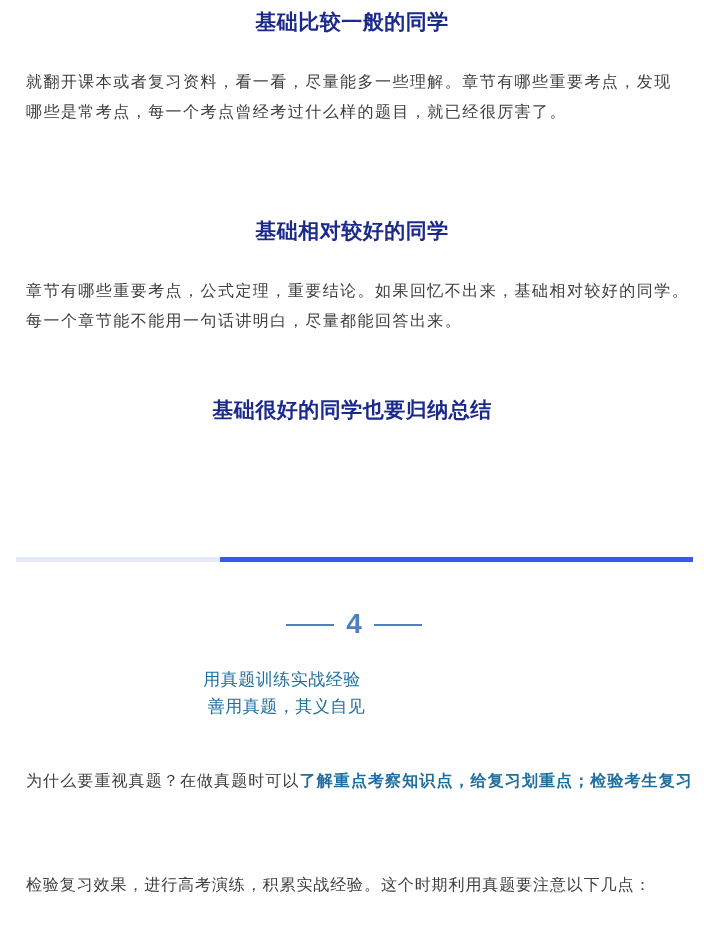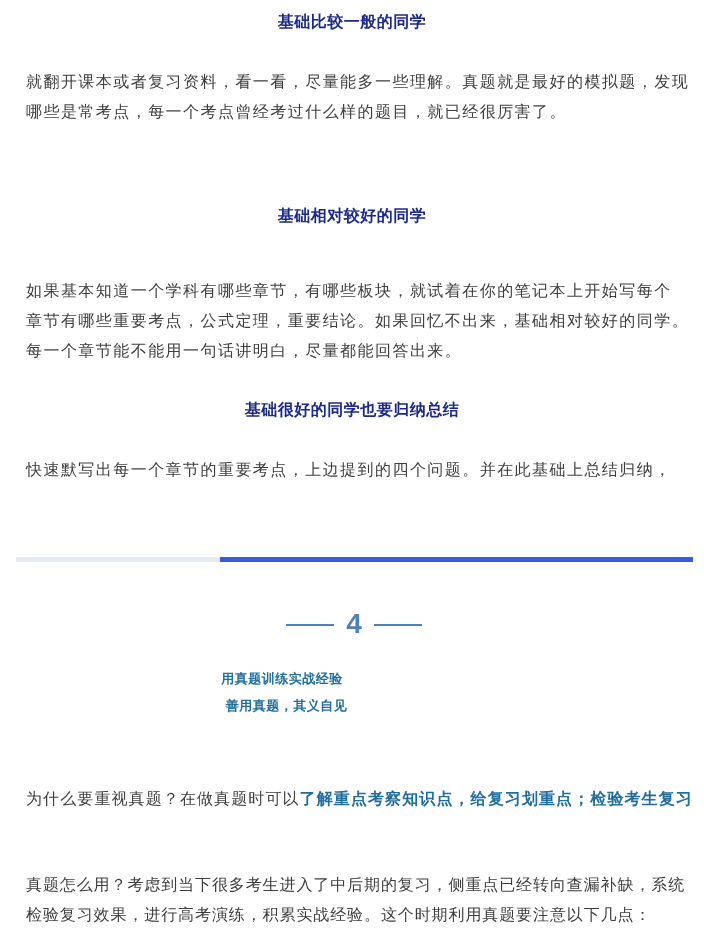--- a/index.html
+++ b/index.html
@@ -13,21 +13,21 @@
       font-family: "DejaVu Sans", "Liberation Sans", sans-serif;
       color: #3e3e3e;
       position: relative;
     }
     .heading-navy {
       position: absolute;
       left: 0;
       width: 704px;
       text-align: center;
       font-weight: bold;
-      font-size: 16px;
+      font-size: 21px;
       color: #1b2a8a;
       letter-spacing: 0.5px;
       white-space: nowrap;
     }
     .para {
       position: absolute;
       left: 26px;
       width: 664px;
       font-size: 16px;
       line-height: 30px;
@@ -76,60 +76,57 @@
       line-height: 40px;
       font-weight: bold;
       color: #4f7fbf;
       font-family: "Liberation Sans", sans-serif;
     }
     .heading-teal {
       position: absolute;
       left: 0;
       width: 564px;
       text-align: center;
-      font-weight: bold;
-      font-size: 13px;
+      font-weight: normal;
+      font-size: 17px;
       color: #1f6e9e;
       letter-spacing: 0.5px;
       white-space: nowrap;
     }
   </style>
 </head>
 <body>
 
 <div class="heading-navy" style="top:10px; line-height:24px;">基础比较一般的同学</div>
 <div class="para" style="top:67px;">
-  <span class="line">就翻开课本或者复习资料，看一看，尽量能多一些理解。真题就是最好的模拟题，发现</span>
+  <span class="line">就翻开课本或者复习资料，看一看，尽量能多一些理解。章节有哪些重要考点，发现</span>
   <span class="line">哪些是常考点，每一个考点曾经考过什么样的题目，就已经很厉害了。</span>
 </div>
 
-<div class="heading-navy" style="top:204px; line-height:24px;">基础相对较好的同学</div>
+<div class="heading-navy" style="top:219px; line-height:24px;">基础相对较好的同学</div>
 <div class="para" style="top:276px;">
-  <span class="line">如果基本知道一个学科有哪些章节，有哪些板块，就试着在你的笔记本上开始写每个</span>
   <span class="line">章节有哪些重要考点，公式定理，重要结论。如果回忆不出来，基础相对较好的同学。</span>
   <span class="line">每一个章节能不能用一句话讲明白，尽量都能回答出来。</span>
 </div>
 
 <div class="heading-navy" style="top:398px; line-height:24px;">基础很好的同学也要归纳总结</div>
 <div class="para" style="top:455px;">
-  <span class="line">快速默写出每一个章节的重要考点，上边提到的四个问题。并在此基础上总结归纳，</span>
 </div>
 
 <div class="divider-bar divider-light"></div>
 <div class="divider-bar divider-blue"></div>
 
 <div class="num-line" style="left:286px;"></div>
 <div class="section-number">4</div>
 <div class="num-line" style="left:374px;"></div>
 
 <div class="heading-teal" style="top:666px; line-height:26px;">用真题训练实战经验</div>
 <div class="heading-teal" style="top:693px; line-height:26px;padding-left:9px;">善用真题，其义自见</div>
 
-<div class="para" style="top:784px; letter-spacing:1.1px;">
+<div class="para" style="top:767px; letter-spacing:1.1px;font-family:Liberation Mono, monospace;">
   <span class="line">
     <span>为什么要重视真题？在做真题时可以</span><span class="hl">了解重点考察知识点，给复习划重点；检验考生复习</span>
   </span>
 </div>
 
 <div class="para" style="top:870px; letter-spacing:0.9px;">
-  <span class="line">真题怎么用？考虑到当下很多考生进入了中后期的复习，侧重点已经转向查漏补缺，系统</span>
   <span class="line">检验复习效果，进行高考演练，积累实战经验。这个时期利用真题要注意以下几点：</span>
 </div>
 
 </body></html>

